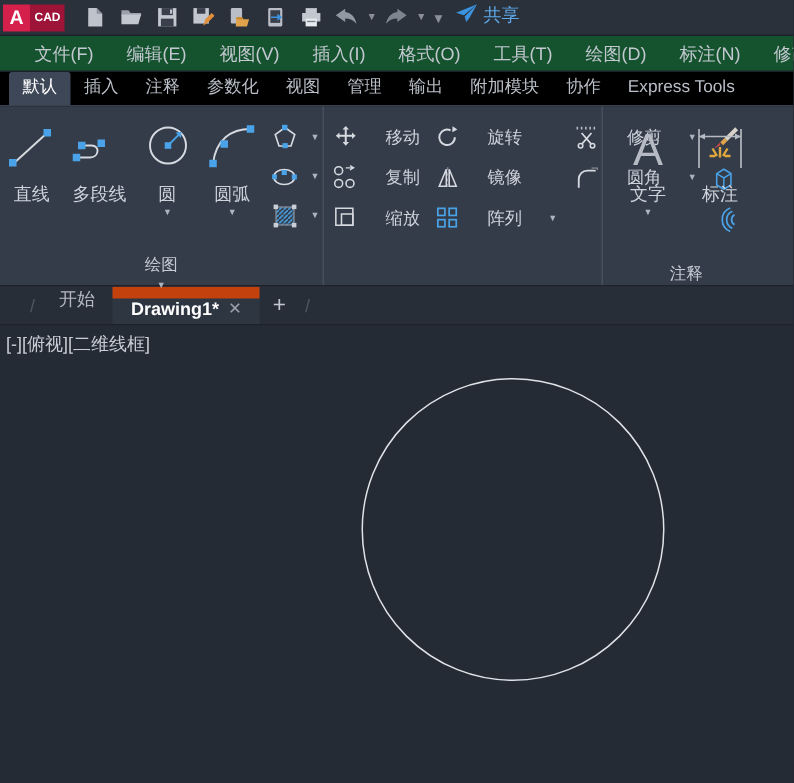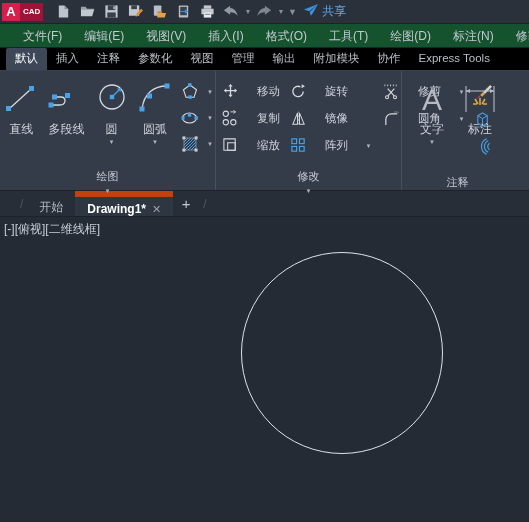--- a/index.html
+++ b/index.html
@@ -164,30 +164,30 @@
   #doctabs {
     height: 26px;
     background: #272e38;
     display: flex;
     align-items: stretch;
     padding-left: 16px;
     border-bottom: 1px solid #1d222a;
   }
   .slash { color: #4e5663; font-size: 12px; align-self: center; padding: 0 4px; }
   .dtab {
-    display: flex; align-items: flex-end; gap: 6px;
+    display: flex; align-items: flex-start; gap: 6px;
     padding: 0 12px;
     font-size: 12px;
     color: #b4b9c2;
   }
   .dtab.active {
     background: #2e3642;
     color: #ffffff;
     font-weight: bold;
-    border-top: 6px solid #c2410c;
+    border-top: 8px solid #c2410c;
   }
   .dtab .x { font-size: 11px; color: #9aa0aa; font-weight: normal; }
   .dtab-plus {
     display: flex; align-items: center; justify-content: center;
     width: 26px; font-size: 15px; color: #c3c8d1;
   }
 
   
   #canvas {
     position: relative;
@@ -520,24 +520,20 @@
         </span>
         <span class="glyph">
           <svg width="19" height="19" viewBox="0 0 20 20">
               <path d="M15 4a6.5 6.5 0 0 0 0 12" fill="none" stroke="#4aa3e8" stroke-width="1.2"></path>
               <path d="M16.5 6.5a4 4 0 0 0 0 7" fill="none" stroke="#4aa3e8" stroke-width="1.2"></path>
               <path d="M13.5 1.8a8.8 8.8 0 0 0 0 16.4" fill="none" stroke="#4aa3e8" stroke-width="1.2"></path>
             </svg>
         </span>
       </div>
     </div>
-    <div class="panel-title">
-      <span>修改</span>
-      <span class="tri">▼</span>
-    </div>
   </div>
 
   <div class="panel" style="flex:1;">
     <div class="panel-body" style="padding-left:6px;">
       <div class="bigbtn" style="width:48px;">
         <span class="glyph">
           <svg width="36" height="36" viewBox="0 0 36 36">
               <text x="18" y="29" font-family="Liberation Sans, sans-serif" font-size="30" fill="#b6bbc3" text-anchor="middle">A</text>
             </svg>
         </span>

